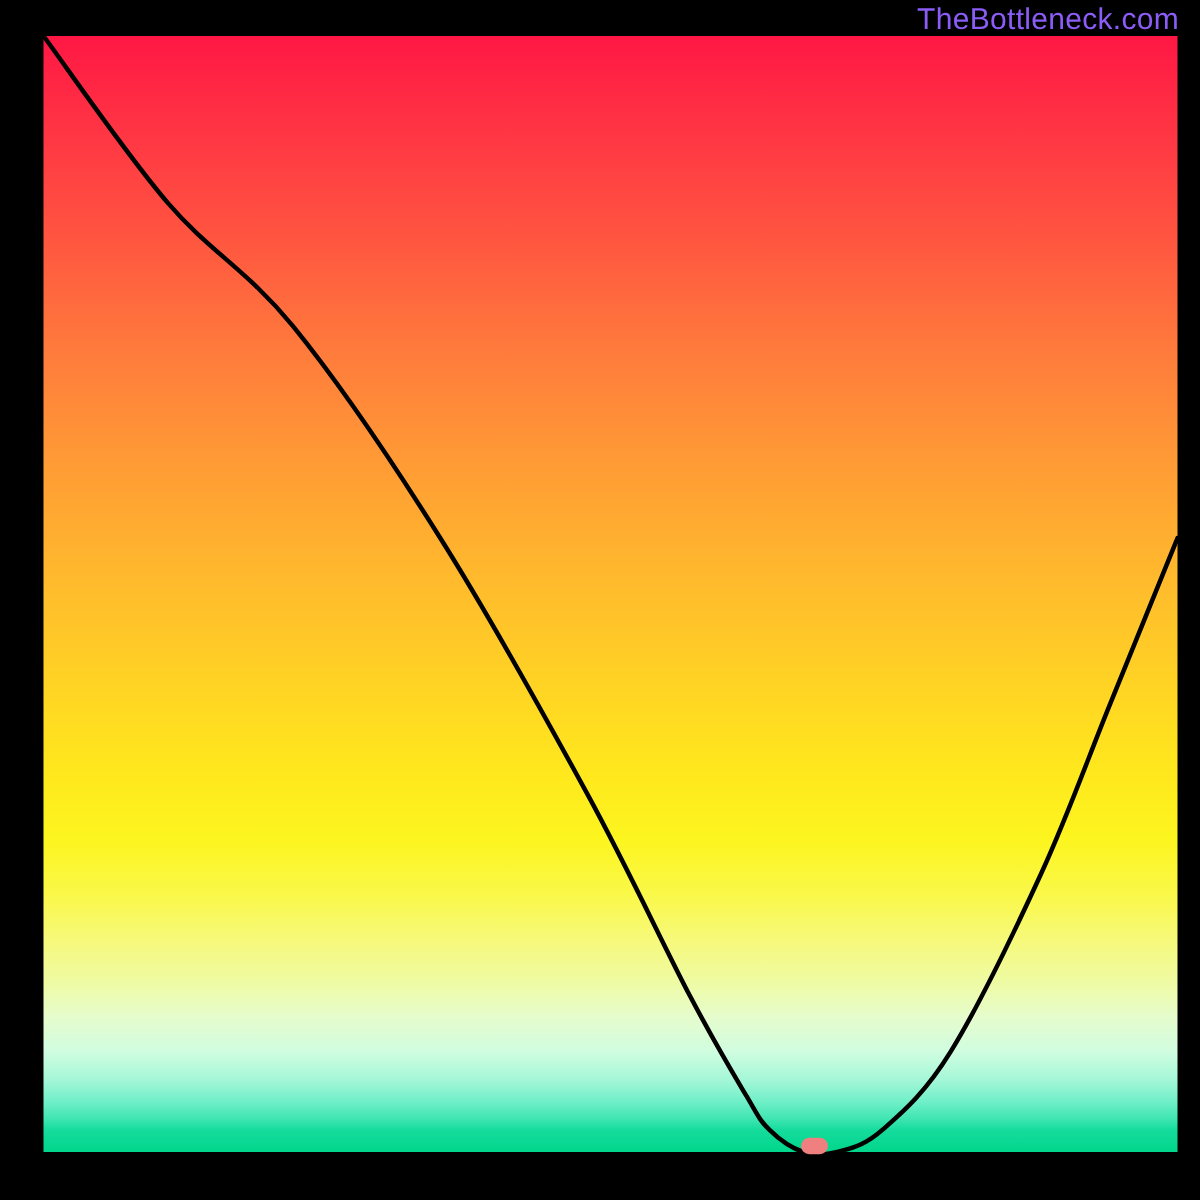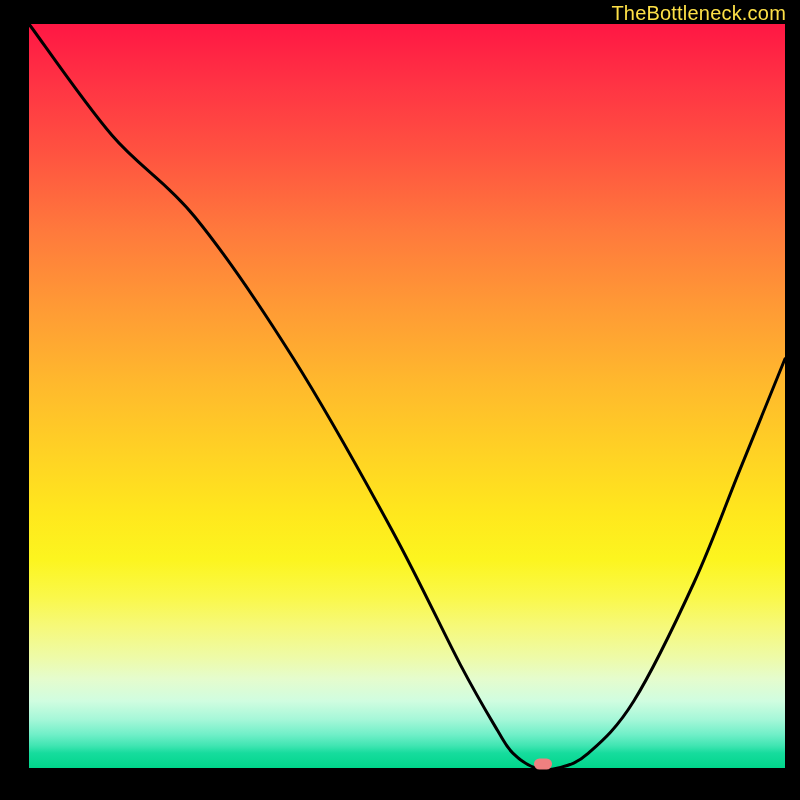--- a/index.html
+++ b/index.html
@@ -56,21 +56,21 @@
     width: 18px;
     height: 11px;
     border-radius: 6px;
     background: #f08080;
     transform: translate(-50%, -50%);
   }
   .watermark {
     position: absolute;
     top: 2px;
     right: 14px;
-    color: #fde047;
+    color: #8b5cf6;
     font-family: Arial, Helvetica, sans-serif;
     font-size: 20px;
     font-weight: 500;
     letter-spacing: 0.2px;
   }
 </style>
 </head>
 <body>
 
 <div class="chart-container">

